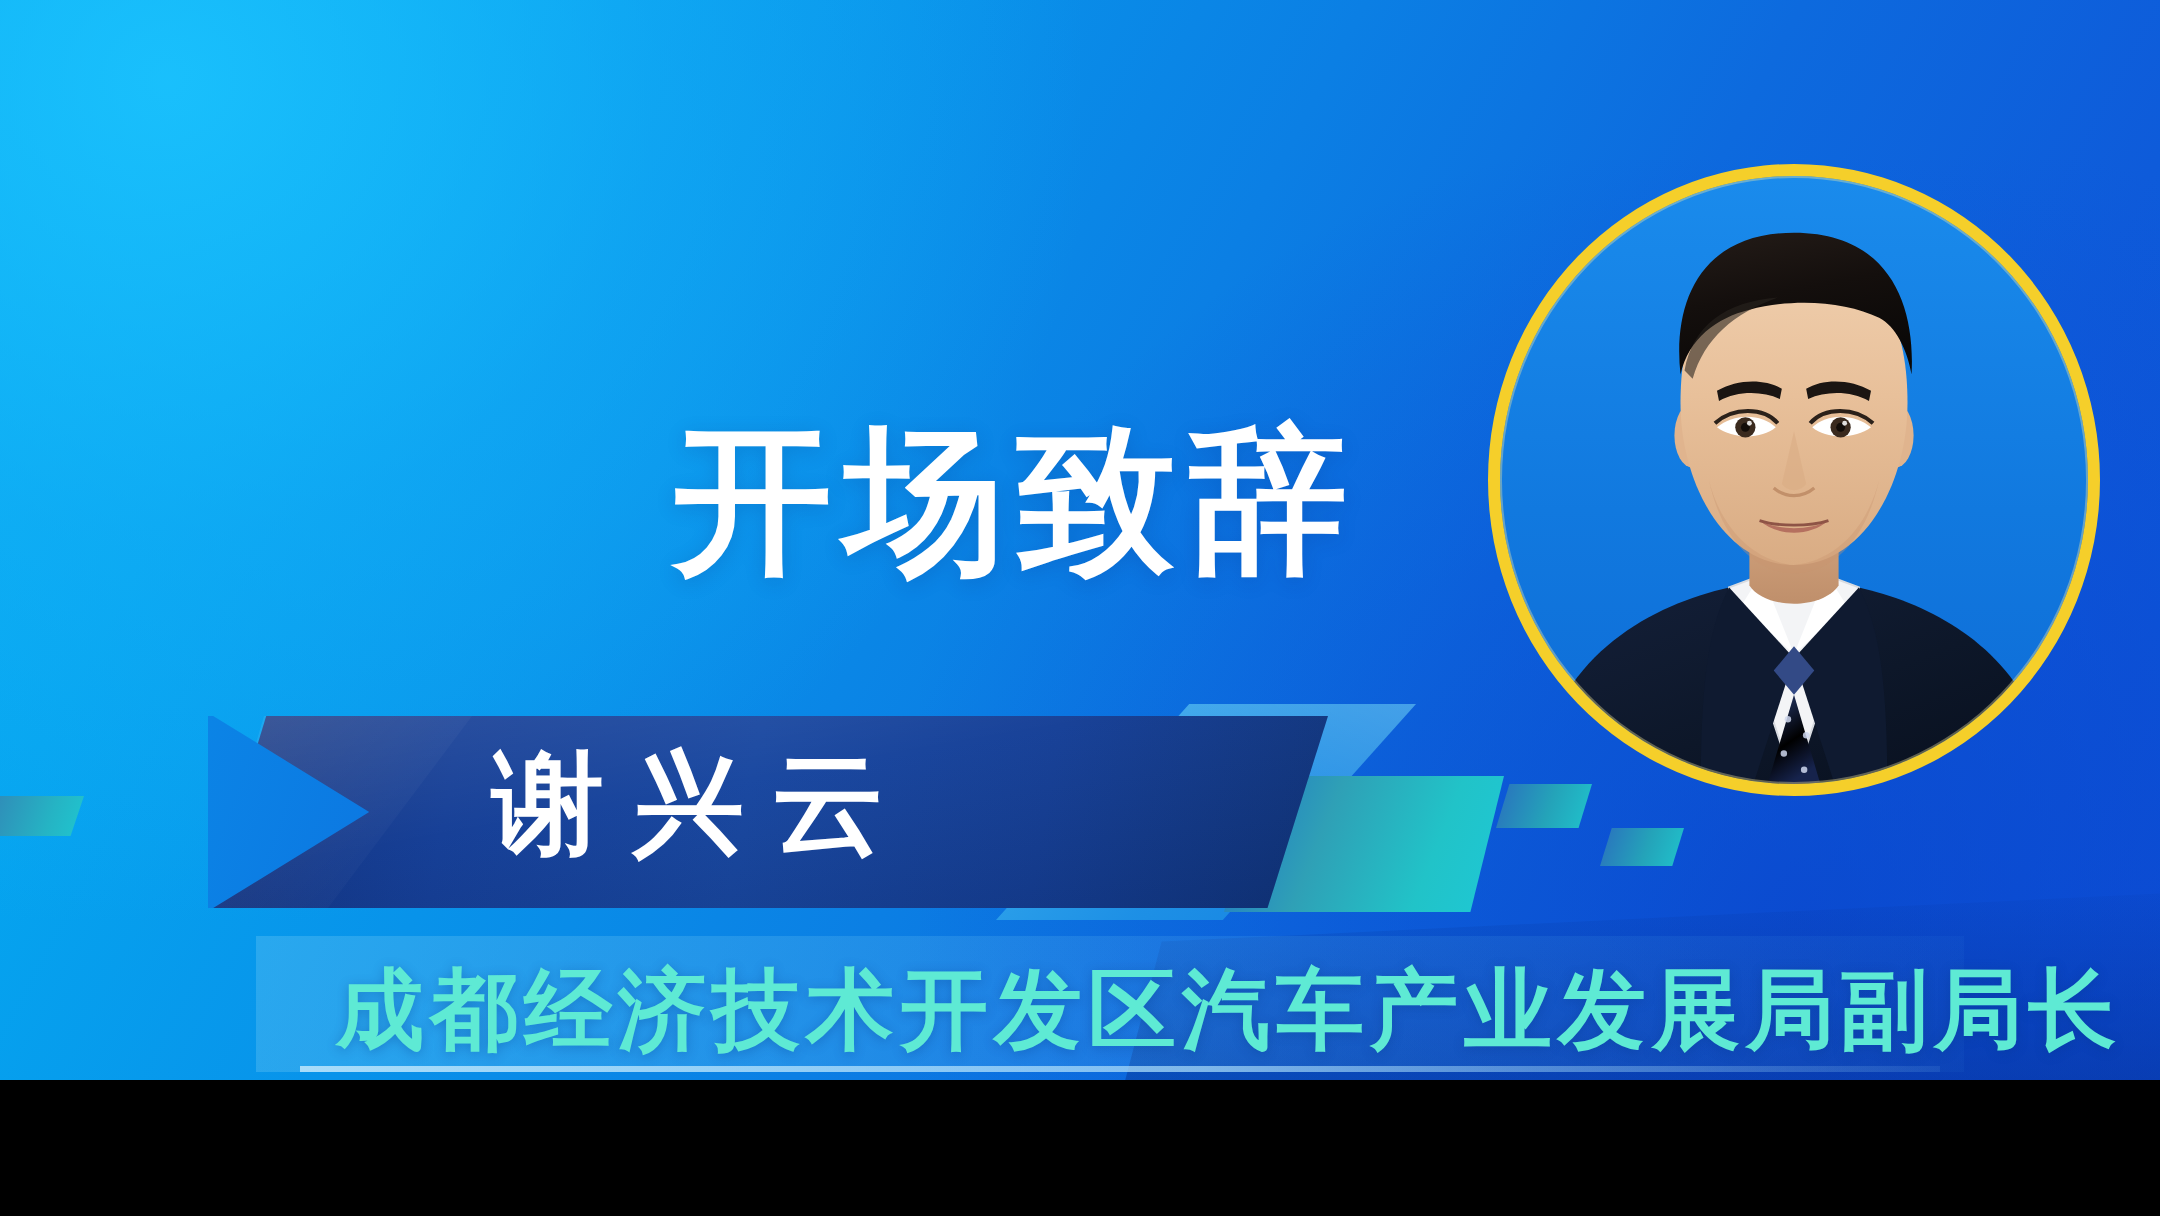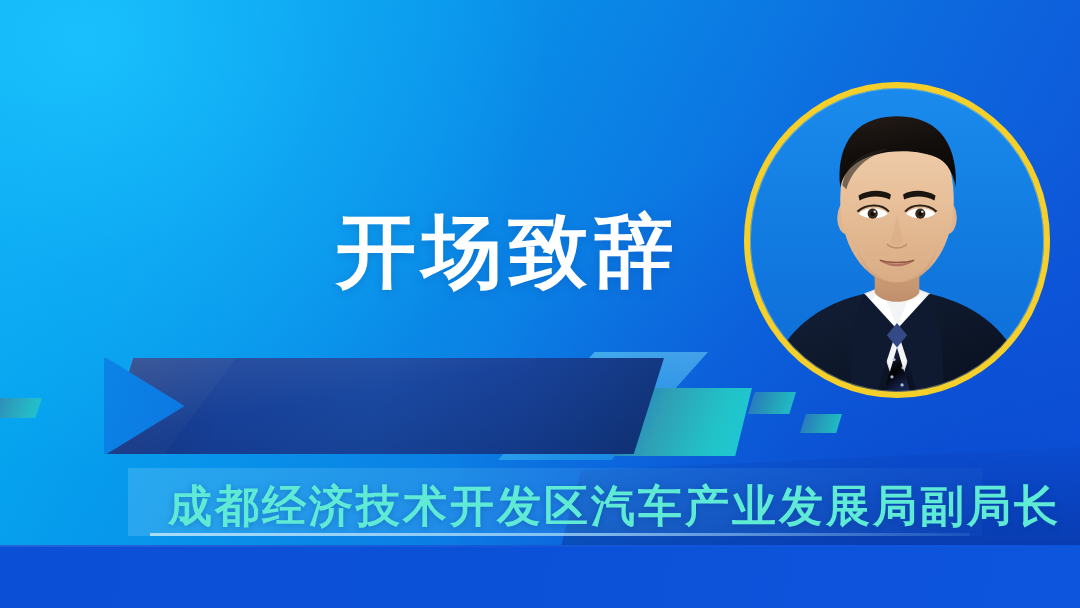--- a/index.html
+++ b/index.html
@@ -3,23 +3,23 @@
 <meta charset="utf-8">
 <style>
   html, body {
     margin: 0;
     padding: 0;
     background: #000;
   }
   #stage {
     position: relative;
     width: 1080px;
-    height: 608px;
+    height: 540px;
     overflow: hidden;
-    font-family: Liberation Sans, sans-serif;
+    font-family: Liberation Serif, serif;
   }
 
   
   .bg-base {
     position: absolute;
     inset: 0;
     background: linear-gradient(118deg,
         #07b0f2 0%,
         #05a4ef 16%,
         #0893ea 33%,
@@ -262,20 +262,21 @@
   <div class="deco deco-teal-small1" data-interactable="false"></div>
   <div class="deco deco-teal-small2" data-interactable="false"></div>
   <div class="deco deco-teal-left" data-interactable="false"></div>
 
   <div class="title" data-interactable="false">开场致辞</div>
 
   <div class="name-banner" data-interactable="false"></div>
   <div class="name-banner-facet" data-interactable="false"></div>
   <div class="name-banner-sheen" data-interactable="false"></div>
   <div class="name-banner-notch" data-interactable="false"></div>
+  <div class="name-text" data-interactable="false">谢兴云</div>
 
   <div class="subtitle-band" data-interactable="false"></div>
   <div class="subtitle-text" data-interactable="false">成都经济技术开发区汽车产业发展局副局长</div>
   <div class="subtitle-underline" data-interactable="false"></div>
 
   <div class="portrait-wrap" data-interactable="false">
     <div class="portrait-photo" data-interactable="false">
       <svg viewBox="0 0 300 300" preserveAspectRatio="xMidYMid slice" aria-hidden="true">
         <defs>
           <linearGradient id="pbg" x1="0" y1="0" x2="0" y2="1">

